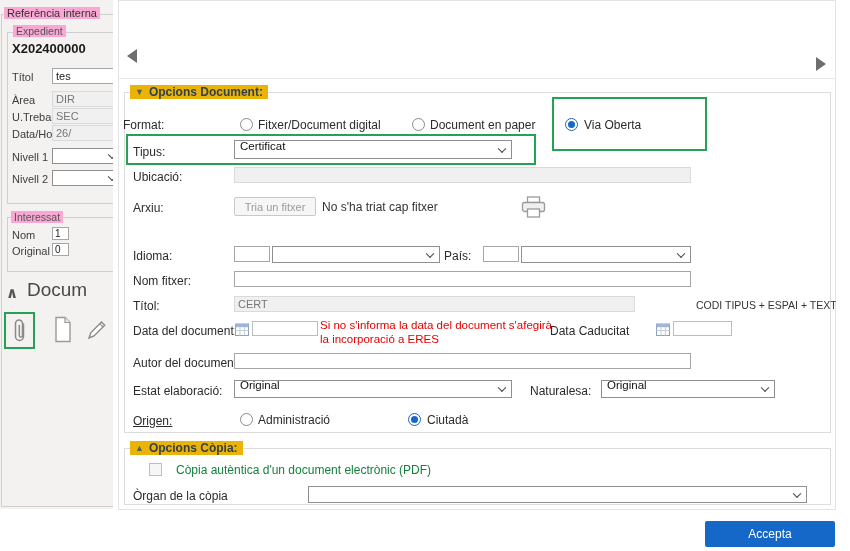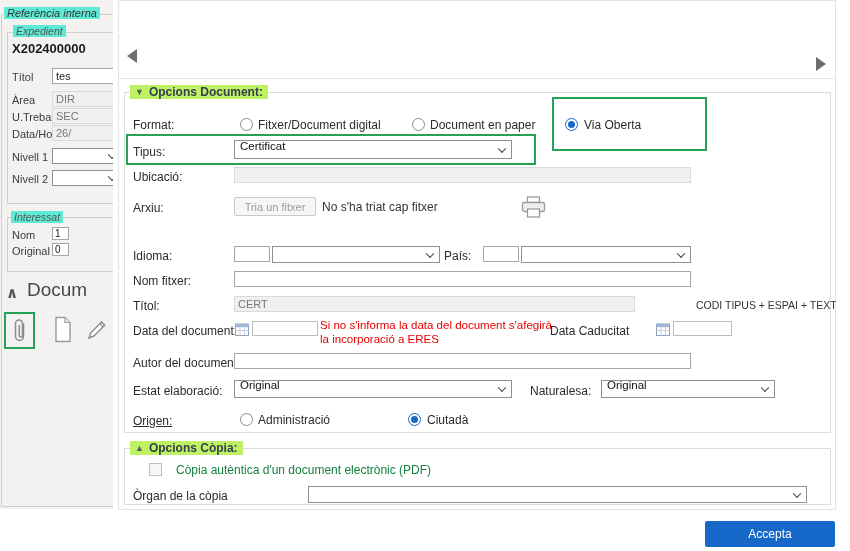--- a/index.html
+++ b/index.html
@@ -2,27 +2,27 @@
 <html><head>
 <meta charset="utf-8">
 <style>
   * { margin:0; padding:0; box-sizing:border-box; }
   html,body { background:#fff; }
   body { font-family:"Liberation Sans","DejaVu Sans",sans-serif; }
   .stage { position:relative; width:850px; height:551px; background:#fff; overflow:hidden; font-size:12px; color:#222; }
   .abs { position:absolute; }
   .lbl { color:#2b2b2b; font-size:12px; white-space:nowrap; }
   .slbl { color:#3c3c3c; font-size:11px; white-space:nowrap; }
-  .legend { background:#5eead4; padding:0 3px; font-size:10.5px; color:#555; white-space:nowrap;font-style:italic; }
+  .legend { background:#f9a8d4; padding:0 3px; font-size:10.5px; color:#555; white-space:nowrap; }
   .inp { position:absolute; background:#fff; border:1px solid #a6a6a6; height:16px; font-size:11px; padding:1px 3px; color:#222; font-family:inherit; outline:none; }
   .inp.dis { background:#f0f0f0; border-color:#dadada; color:#777; }
   .selbox { position:absolute; background:#fff; border:1px solid #8f8f8f; display:flex; align-items:center; padding:0 16px 8px 5px; font-size:11.5px; color:#111; }
   .selbox .arr { position:absolute; right:6px; top:50%; width:6px; height:6px; border-right:1.5px solid #444; border-bottom:1.5px solid #444; transform:translateY(-70%) rotate(45deg); }
   .grp { position:absolute; border:1px solid #dcdcdc; background:transparent; }
-  .grp-title { position:absolute; background:#bef264; padding:0 5px; font-weight:bold; color:#33404d; font-size:12px; white-space:nowrap; cursor:pointer; }
+  .grp-title { position:absolute; background:#eab308; padding:0 5px; font-weight:bold; color:#33404d; font-size:12px; white-space:nowrap; cursor:pointer; }
   .tri { font-size:9px; color:#55624f; margin-right:5px; vertical-align:1px; }
   .radio { position:absolute; width:13px; height:13px; border:1px solid #8a8a8a; border-radius:50%; background:#fff; }
   .radio.sel { border:1px solid #1567c8; }
   .radio.sel::after { content:""; position:absolute; left:50%; top:50%; width:7px; height:7px; margin:-3.5px 0 0 -3.5px; background:#1567c8; border-radius:50%; }
   .chk { position:absolute; width:13px; height:13px; border:1px solid #bfbfbf; background:#f6f6f6; }
   .greenbox { position:absolute; border:2px solid #27a155; }
   .btn { position:absolute; background:#1567c8; color:#fff; display:flex; align-items:center; justify-content:center; font-size:12px; border-radius:2px; cursor:pointer; }
   .red { position:absolute; color:#e60000; font-size:11.5px; white-space:nowrap; }
   .navtri { position:absolute; width:0; height:0; cursor:pointer; }
   .navtri.left  { border-top:7px solid transparent; border-bottom:7px solid transparent; border-right:10px solid #6e6e6e; }
@@ -105,21 +105,21 @@
 
   <div class="navtri left" style="left:127px;top:49px;"></div>
   <div class="navtri right" style="left:816px;top:57px;"></div>
   <div class="abs" style="left:119px;top:78px;width:716px;height:1px;background:#e8e8e8;"></div>
 
   <div class="grp" style="left:124px;top:92px;width:707px;height:341px;"></div>
   <div class="grp-title" style="left:130px;top:85px;">
     <span class="tri">▼</span><span>Opcions Document:</span>
   </div>
 
-  <div class="abs lbl" style="left:133px;top:118px;">Format:</div>
+  <div class="abs lbl" style="left:123px;top:118px;">Format:</div>
   <div class="radio" style="left:240px;top:118px;"></div>
   <div class="abs lbl" style="left:258px;top:118px;">Fitxer/Document digital</div>
   <div class="radio" style="left:412px;top:118px;"></div>
   <div class="abs lbl" style="left:430px;top:118px;">Document en paper</div>
   <div class="radio sel" style="left:565px;top:118px;"></div>
   <div class="abs lbl" style="left:584px;top:118px;">Via Oberta</div>
   <div class="greenbox" style="left:552px;top:97px;width:155px;height:54px;"></div>
 
   <div class="abs lbl" style="left:133px;top:145px;">Tipus:</div>
   <div class="selbox" style="left:234px;top:140px;width:278px;height:19px;">

